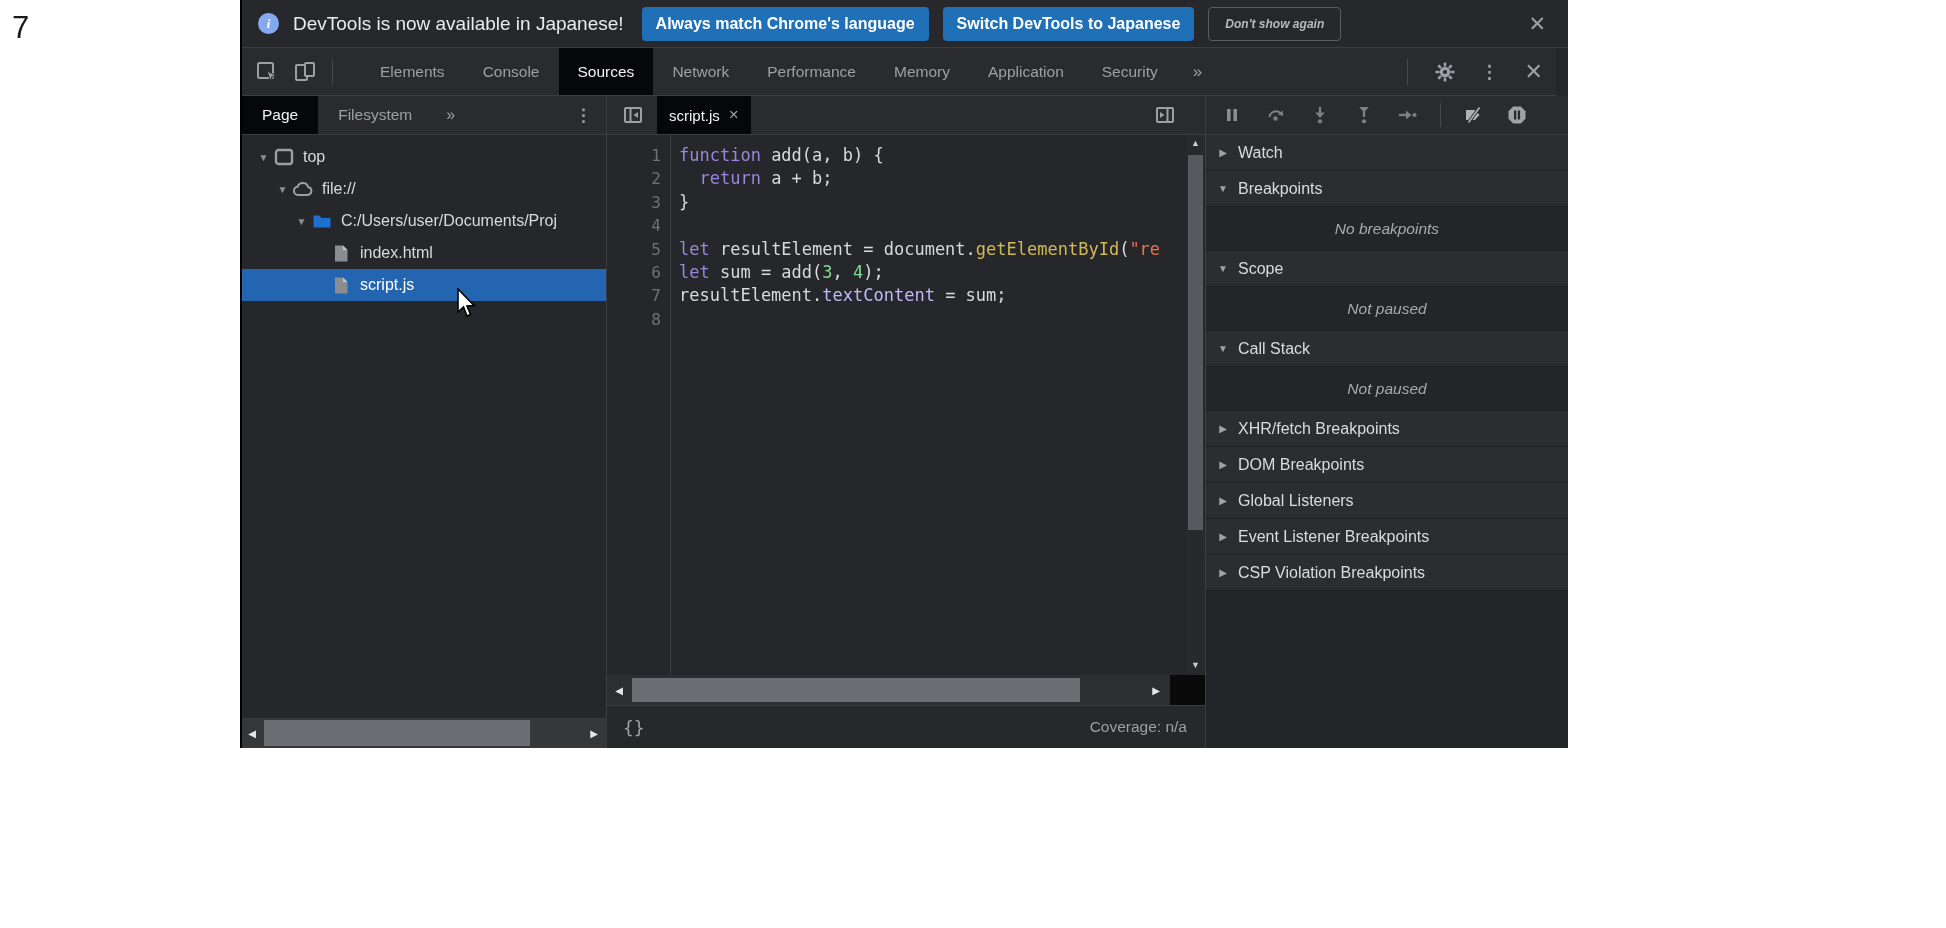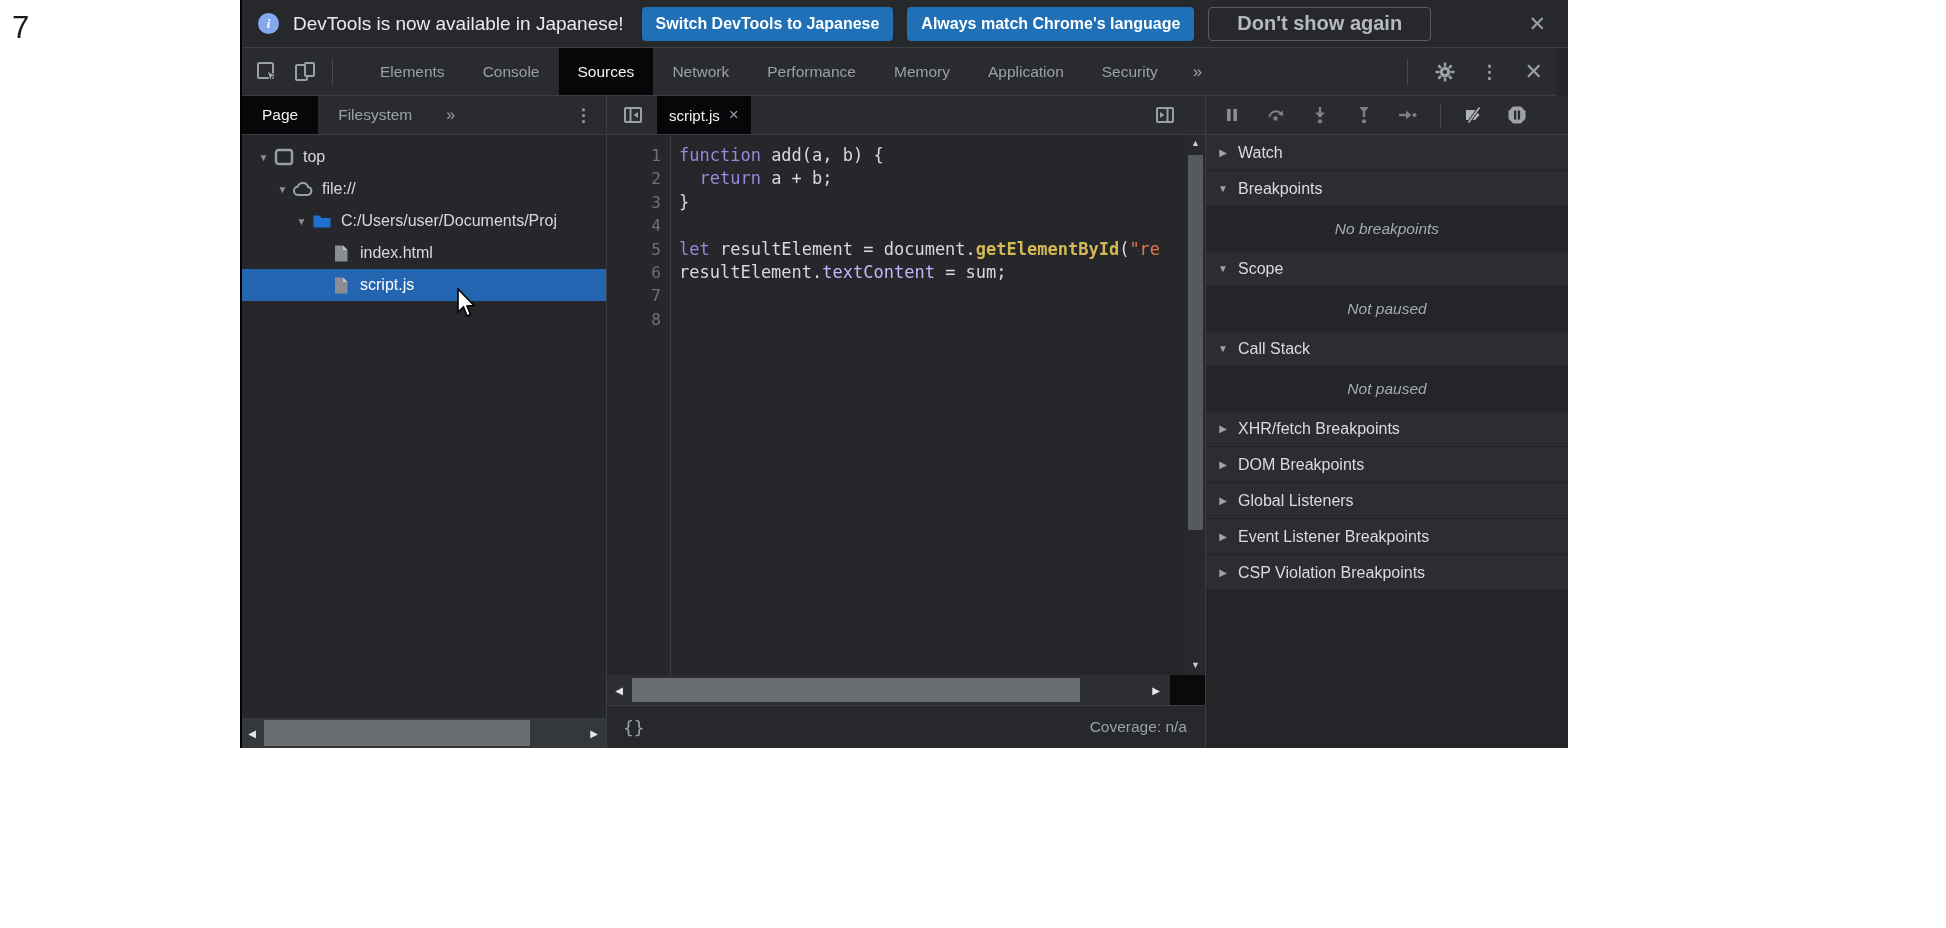--- a/index.html
+++ b/index.html
@@ -7,21 +7,21 @@
 
   .page-label { position:absolute; left:12px; top:10px; font-size:31px; color:#1a1a1a; }
 
   .devtools { position:absolute; left:240px; top:0; width:1328px; height:748px; background:#26272a; border-left:2px solid #000; color:#d8d9da; }
 
   
   .banner { position:absolute; left:0; top:0; right:0; height:48px; background:#27282b; border-bottom:1px solid #3a3d41; display:flex; align-items:center; padding:0 16px; gap:14px; }
   .info-badge { width:21px; height:21px; border-radius:50%; background:#84a9ef; color:#fff; font-size:13px; font-weight:bold; display:flex; align-items:center; justify-content:center; font-family:"Liberation Serif", serif; font-style:italic; flex:none; }
   .banner-msg { font-size:19px; color:#e8eaed; margin-right:4px; white-space:nowrap; }
   .banner-btn { height:34px; padding:0 14px; border-radius:4px; background:#1f70b7; color:#ffffff; font-size:16px; font-weight:bold; display:flex; align-items:center; white-space:nowrap; cursor:default; }
-  .banner-dismiss { height:34px; padding:0 28px; border-radius:4px; border:1px solid #5a5d61; color:#b6babf; font-size:20px; font-weight:bold; display:flex; align-items:center; white-space:nowrap; }
+  .banner-dismiss { height:34px; padding:0 16px; border-radius:4px; border:1px solid #5a5d61; color:#b6babf; font-size:12px; font-weight:bold; display:flex; align-items:center; white-space:nowrap;font-style:italic; }
   .banner-close { margin-left:auto; color:#9aa0a6; font-size:21px; line-height:1; padding:2px 6px; }
 
   
   .main-toolbar { position:absolute; left:0; top:48px; right:12px; height:48px; background:#2a2b2e; border-bottom:1px solid #3a3d41; display:flex; align-items:center; }
   .tb-icon { width:26px; height:26px; display:flex; align-items:center; justify-content:center; margin-left:12px; flex:none; }
   .v-sep { width:1px; height:26px; background:#47494d; margin:0 14px; flex:none; }
   .main-tabs { display:flex; height:100%; align-items:stretch; margin-left:14px; }
   .main-tabs .tab { display:flex; align-items:center; padding:0 19px; font-size:15.5px; color:#9aa0a6; white-space:nowrap; }
   .main-tabs .tab.active { background:#060708; color:#f1f3f4; }
   .more-tabs { font-size:17px; color:#9aa0a6; padding:0 16px; }
@@ -97,22 +97,22 @@
 </head>
 <body>
 
 <div class="page-label">7</div>
 
 <div class="devtools">
 
   <div class="banner">
     <div class="info-badge">i</div>
     <div class="banner-msg">DevTools is now available in Japanese!</div>
+    <div class="banner-btn">Always match Chrome's language</div>
     <div class="banner-btn">Switch DevTools to Japanese</div>
-    <div class="banner-btn">Always match Chrome's language</div>
     <div class="banner-dismiss">Don't show again</div>
     <div class="banner-close">✕</div>
   </div>
 
   <div class="main-toolbar">
     <div class="tb-icon">
       <svg width="24" height="24" viewBox="0 0 24 24">
           <rect x="3" y="3" width="15" height="15" rx="1.5" fill="none" stroke="#9aa0a6" stroke-width="2"></rect>
           <path d="M12 11 L21 15.5 L16.8 16.8 L15.5 21 Z" fill="#9aa0a6" stroke="#2a2b2e" stroke-width="1"></path>
         </svg>
@@ -256,21 +256,22 @@
             <div class="ln">5</div>
             <div class="ln">6</div>
             <div class="ln">7</div>
             <div class="ln">8</div>
           </div>
         <div class="code-lines">
             <div class="code-line"><span style="color: rgb(157, 132, 220);">function</span><span style="color: rgb(216, 217, 218);"> add(a, b) {</span></div>
             <div class="code-line"><span style="color: rgb(216, 217, 218);">  </span><span style="color: rgb(157, 132, 220);">return</span><span style="color: rgb(216, 217, 218);"> a + b;</span></div>
             <div class="code-line"><span style="color: rgb(216, 217, 218);">}</span></div>
             <div class="code-line"></div>
-            <div class="code-line"><span style="color: rgb(157, 132, 220);">let</span><span style="color: rgb(216, 217, 218);"> resultElement = document.</span><span style="color: rgb(211, 185, 84); font-weight: bold;">getElementById</span><span style="color: rgb(216, 217, 218);">(</span><span style="color: rgb(232, 116, 75);">"re</span></div>
+            <div class="code-line"><span style="color: rgb(157, 132, 220);">let</span><span style="color: rgb(216, 217, 218);"> resultElement = document.</span><span style="color: rgb(211, 185, 84);">getElementById</span><span style="color: rgb(216, 217, 218);">(</span><span style="color: rgb(232, 116, 75);">"re</span></div>
+            <div class="code-line"><span style="color: rgb(157, 132, 220);">let</span><span style="color: rgb(216, 217, 218);"> sum = add(</span><span style="color: rgb(126, 223, 146);">3</span><span style="color: rgb(216, 217, 218);">, </span><span style="color: rgb(126, 223, 146);">4</span><span style="color: rgb(216, 217, 218);">);</span></div>
             <div class="code-line"><span style="color: rgb(216, 217, 218);">resultElement.</span><span style="color: #c4b5fd;">textContent</span><span style="color: rgb(216, 217, 218);"> = sum;</span></div>
             <div class="code-line"></div>
           </div>
       </div>
 
       <div class="vscroll">
         <div class="sa-up">▲</div>
         <div class="vthumb"></div>
         <div class="sa-down">▼</div>
       </div>

